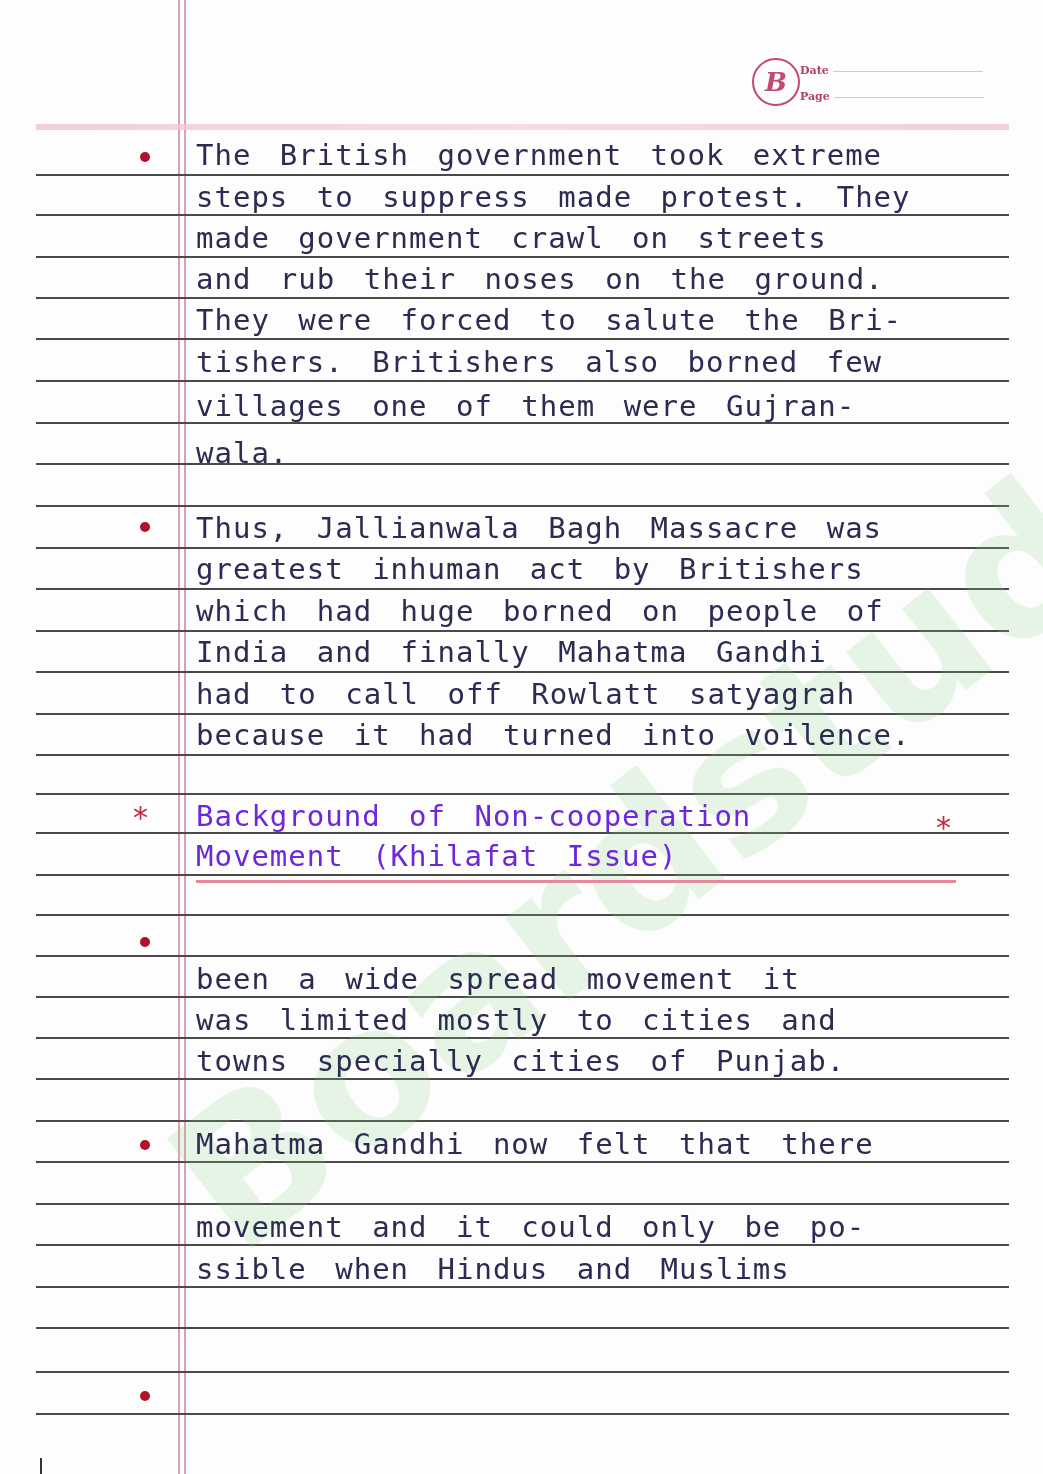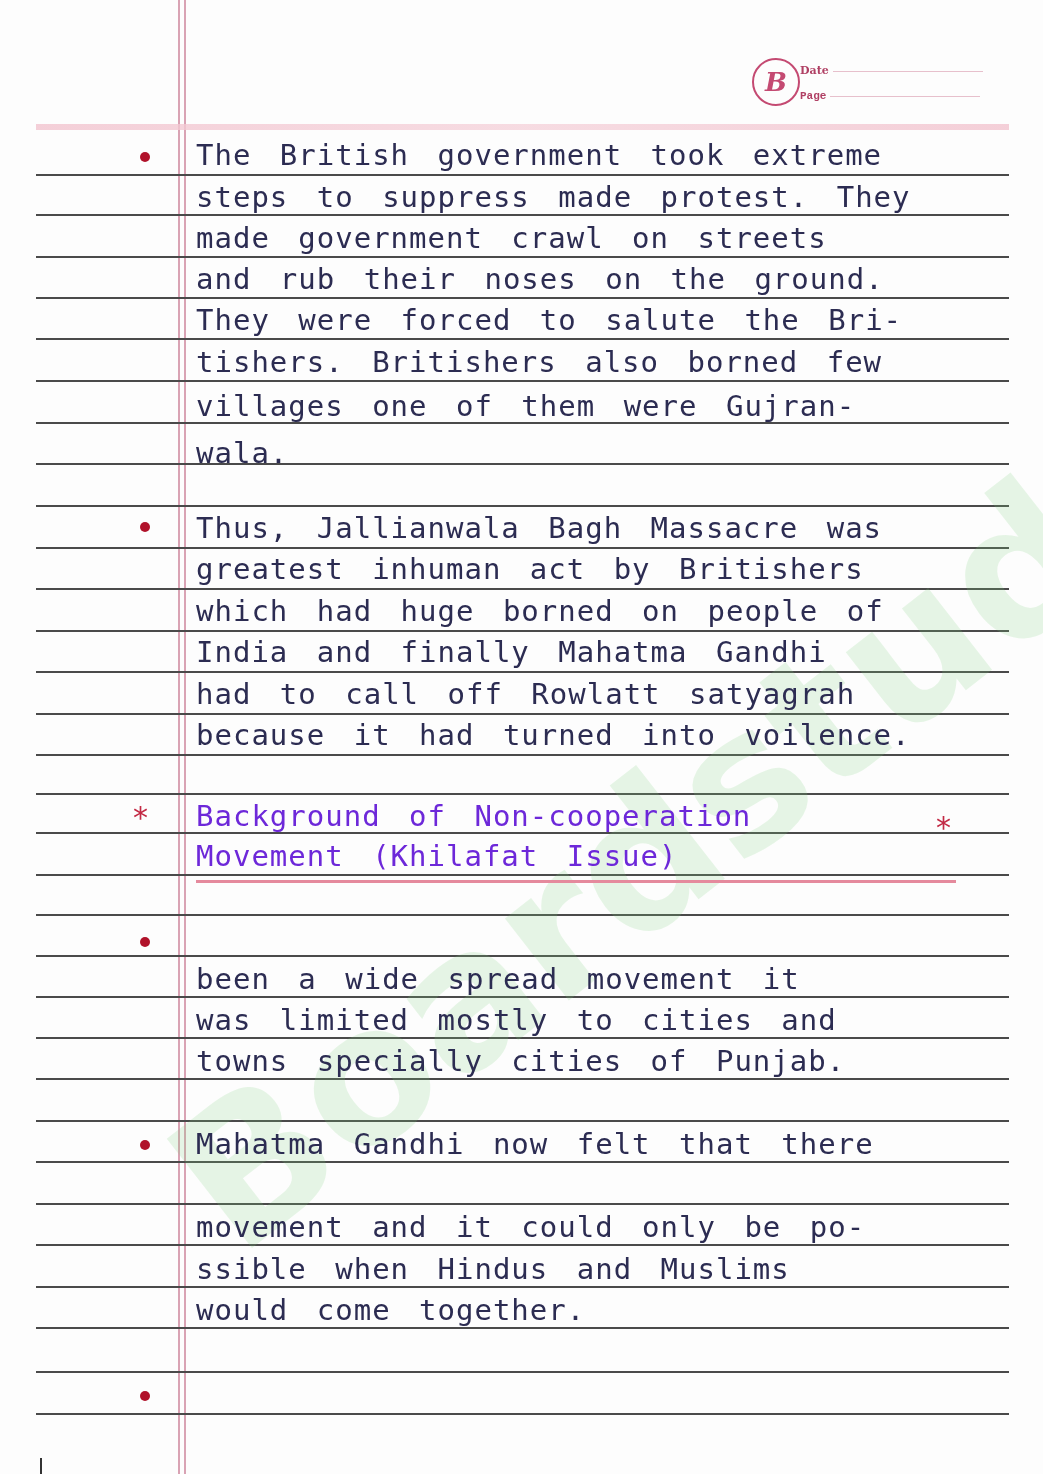--- a/index.html
+++ b/index.html
@@ -24,21 +24,21 @@
     border:2px solid #c44a72; border-radius:50%;
     color:#c44a72; font-family:"DejaVu Serif", serif; font-style:italic;
     font-size:26px; line-height:44px; text-align:center; font-weight:bold;
   }
   .meta-row {
     position:absolute; left:800px; font-size:11px; color:#b04064;
     font-family:"DejaVu Serif", serif; font-weight:bold;
   }
   .meta-row .fill { display:inline-block; width:150px; border-bottom:1px solid #e7c0cc; margin-left:4px; vertical-align:middle; }
   .meta-date { top:64px; }
-  .meta-page { top:90px;font-family:Liberation Mono, monospace; }
+  .meta-page { top:90px; }
   .rule {
     position:absolute; left:36px; right:34px; height:2px; background:#4a4a4a;
   }
   .line-text {
     position:absolute; left:196px; right:40px;
     font-family:"DejaVu Sans Mono", monospace;
     font-size:29px; letter-spacing:1px; color:#2c2c52;
     white-space:nowrap; word-spacing:10px;
   }
   .line-text.heading { color:#6d28d9; }
@@ -137,18 +137,17 @@
 
   <div class="bullet" style="top:937px"></div>
   <div class="line-text" style="top:962px">been a wide spread movement it</div>
   <div class="line-text" style="top:1003px">was limited mostly to cities and</div>
   <div class="line-text" style="top:1044px">towns specially cities of Punjab.</div>
 
   <div class="bullet" style="top:1140px"></div>
   <div class="line-text" style="top:1127px">Mahatma Gandhi now felt that there</div>
   <div class="line-text" style="top:1210px">movement and it could only be po-</div>
   <div class="line-text" style="top:1252px">ssible when Hindus and Muslims</div>
-  <div class="line-text" style="top:1293px">would come together.</div>
 
   <div class="bullet" style="top:1391px"></div>
 
   <div class="tick"></div>
 </div>
 
 </body></html>

